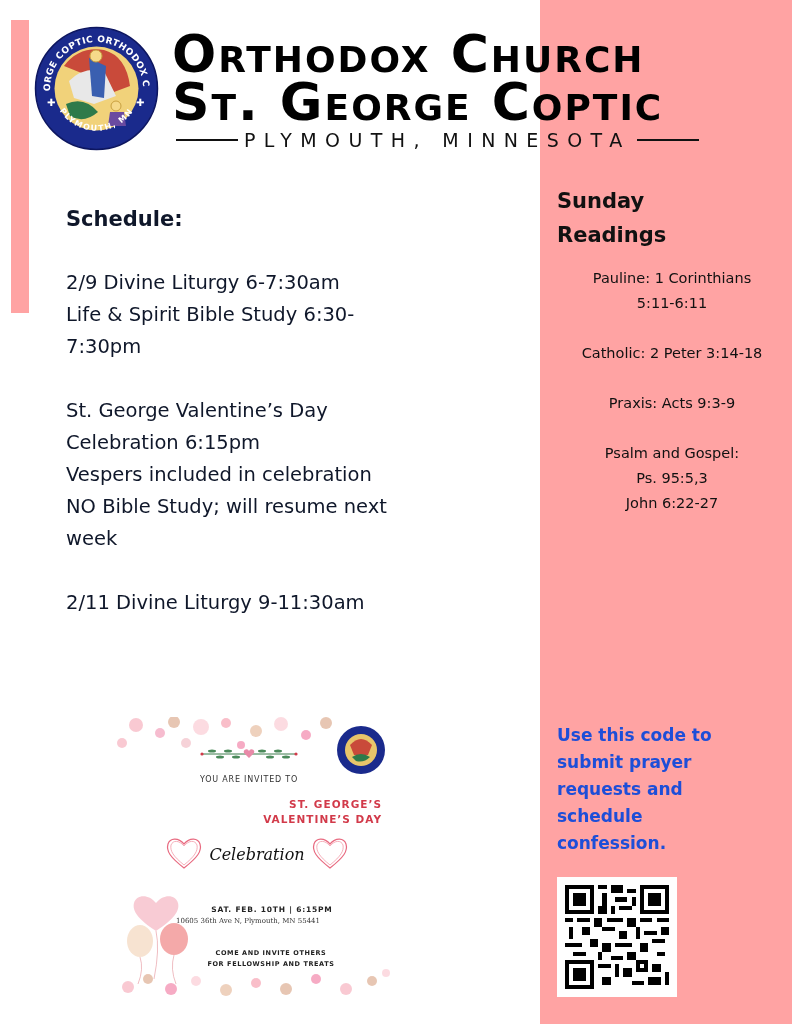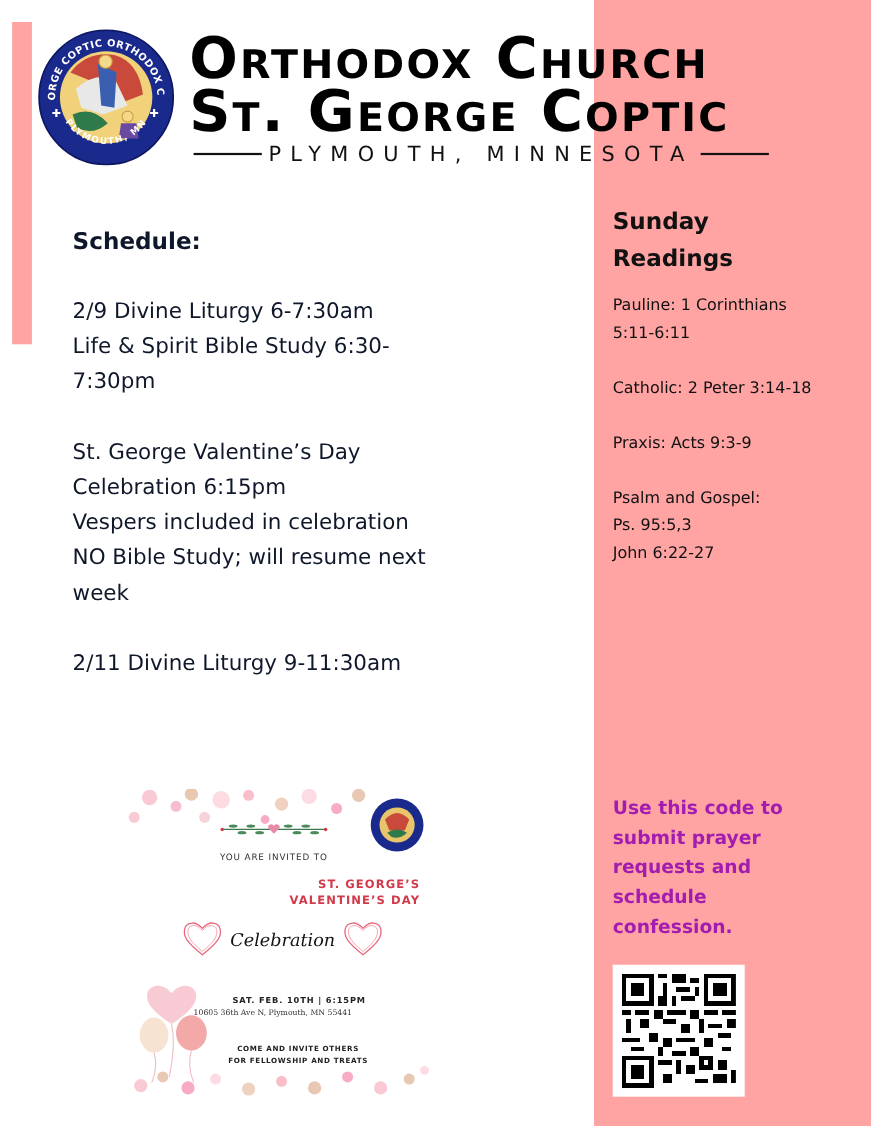--- a/index.html
+++ b/index.html
@@ -48,26 +48,26 @@
     }
     .schedule h2 { font-size: 21px; font-weight: bold; line-height: 32px; margin-bottom: 32px; }
     .schedule .block { margin-bottom: 32px; }
     .schedule .block p { white-space: pre-line; }
     
     .readings {
       position: absolute; left: 557px; top: 184px; width: 230px;
       font-family: "DejaVu Sans", sans-serif; color: #111;
     }
     .readings h2 { font-size: 21px; font-weight: bold; line-height: 34px; margin-bottom: 14px; }
-    .readings .entry { font-size: 14.5px; line-height: 25px; margin-bottom: 25px; white-space: pre-line; }
+    .readings .entry { font-size: 14.5px; line-height: 25px; margin-bottom: 25px; white-space: pre-line; text-align: center; }
     
     .qr-note {
       position: absolute; left: 557px; top: 722px; width: 220px;
       font-family: "DejaVu Sans", sans-serif; font-weight: bold; font-size: 17px;
-      line-height: 27px; color: #a21caf; white-space: pre-line;
+      line-height: 27px; color: #1d4ed8; white-space: pre-line;
     }
     .qr {
       position: absolute; left: 557px; top: 877px; width: 120px; height: 120px;
       background: #fff; padding: 8px;
     }
     
     .invite {
       position: absolute; left: 116px; top: 717px; width: 280px; height: 280px;
       background: #fff; overflow: hidden;
     }

